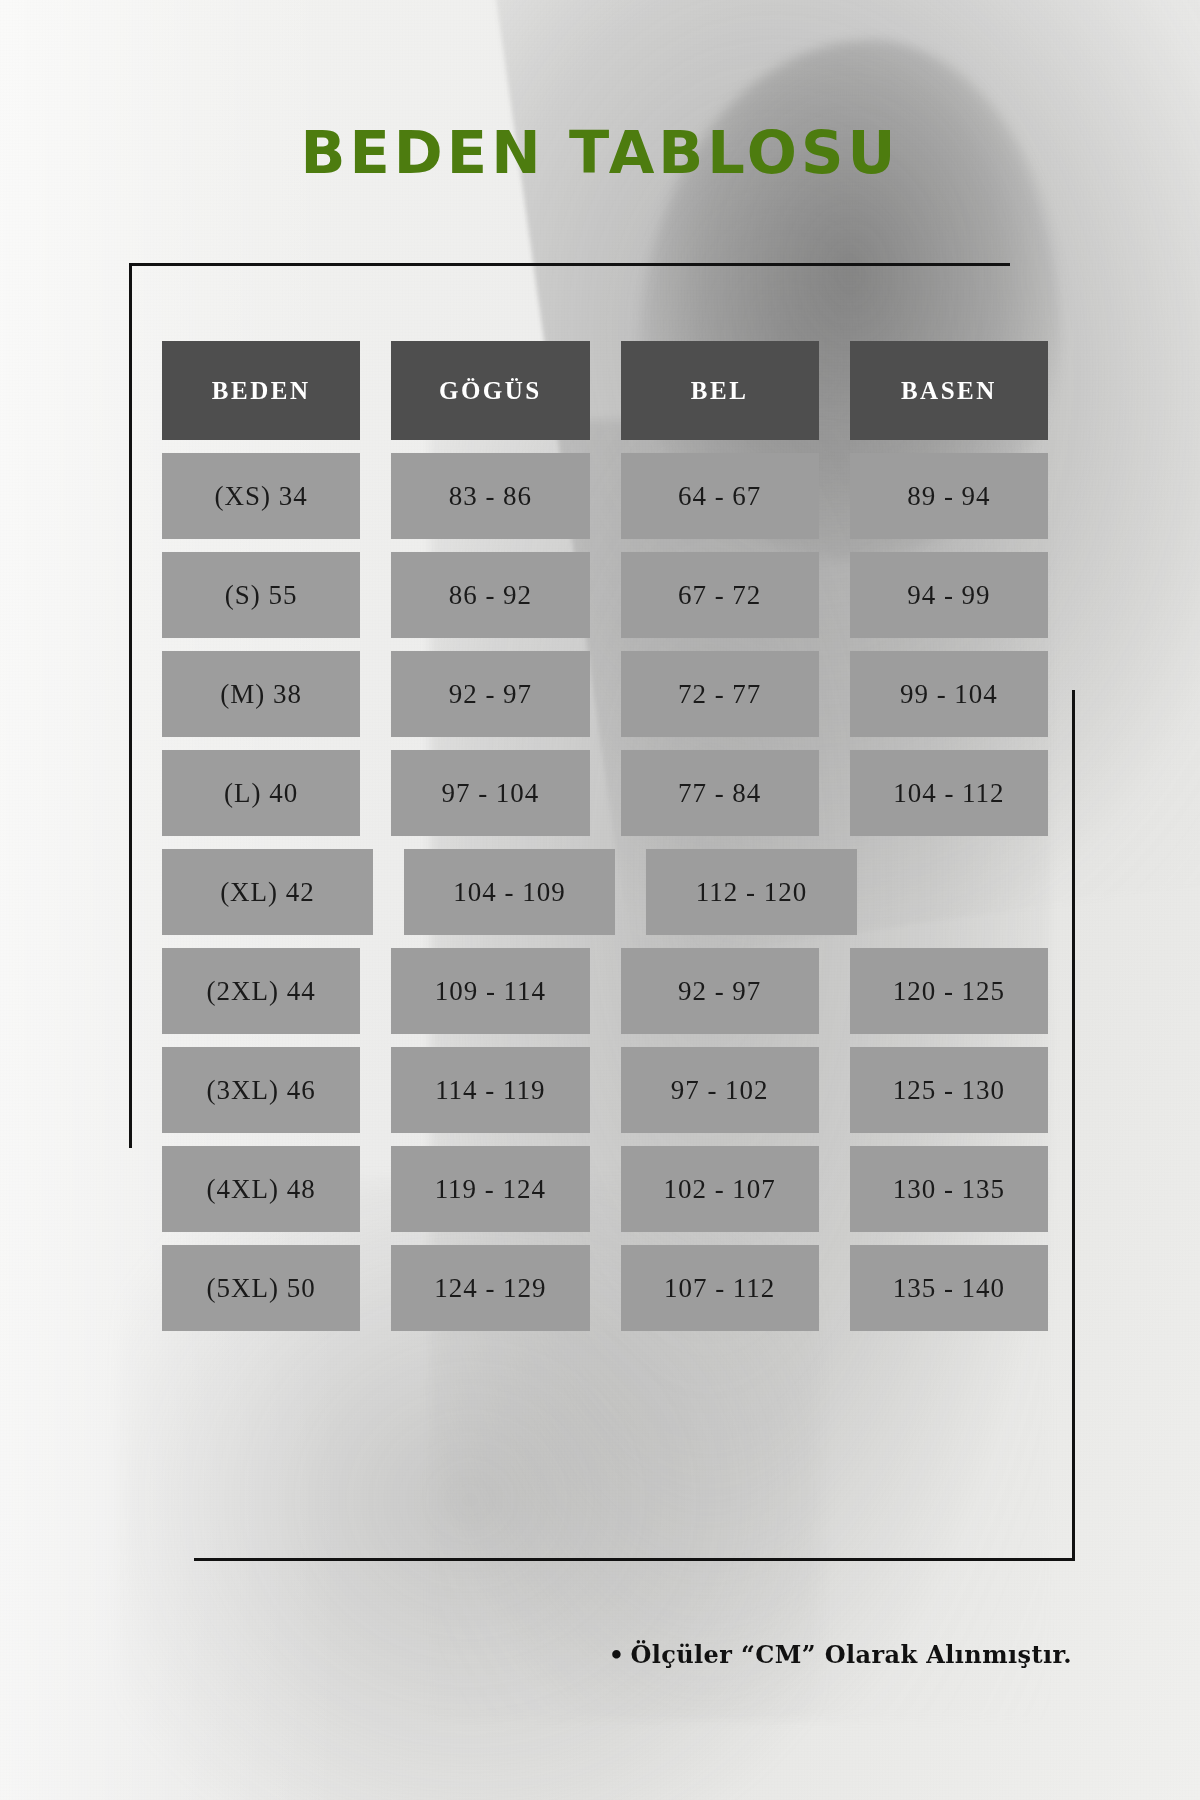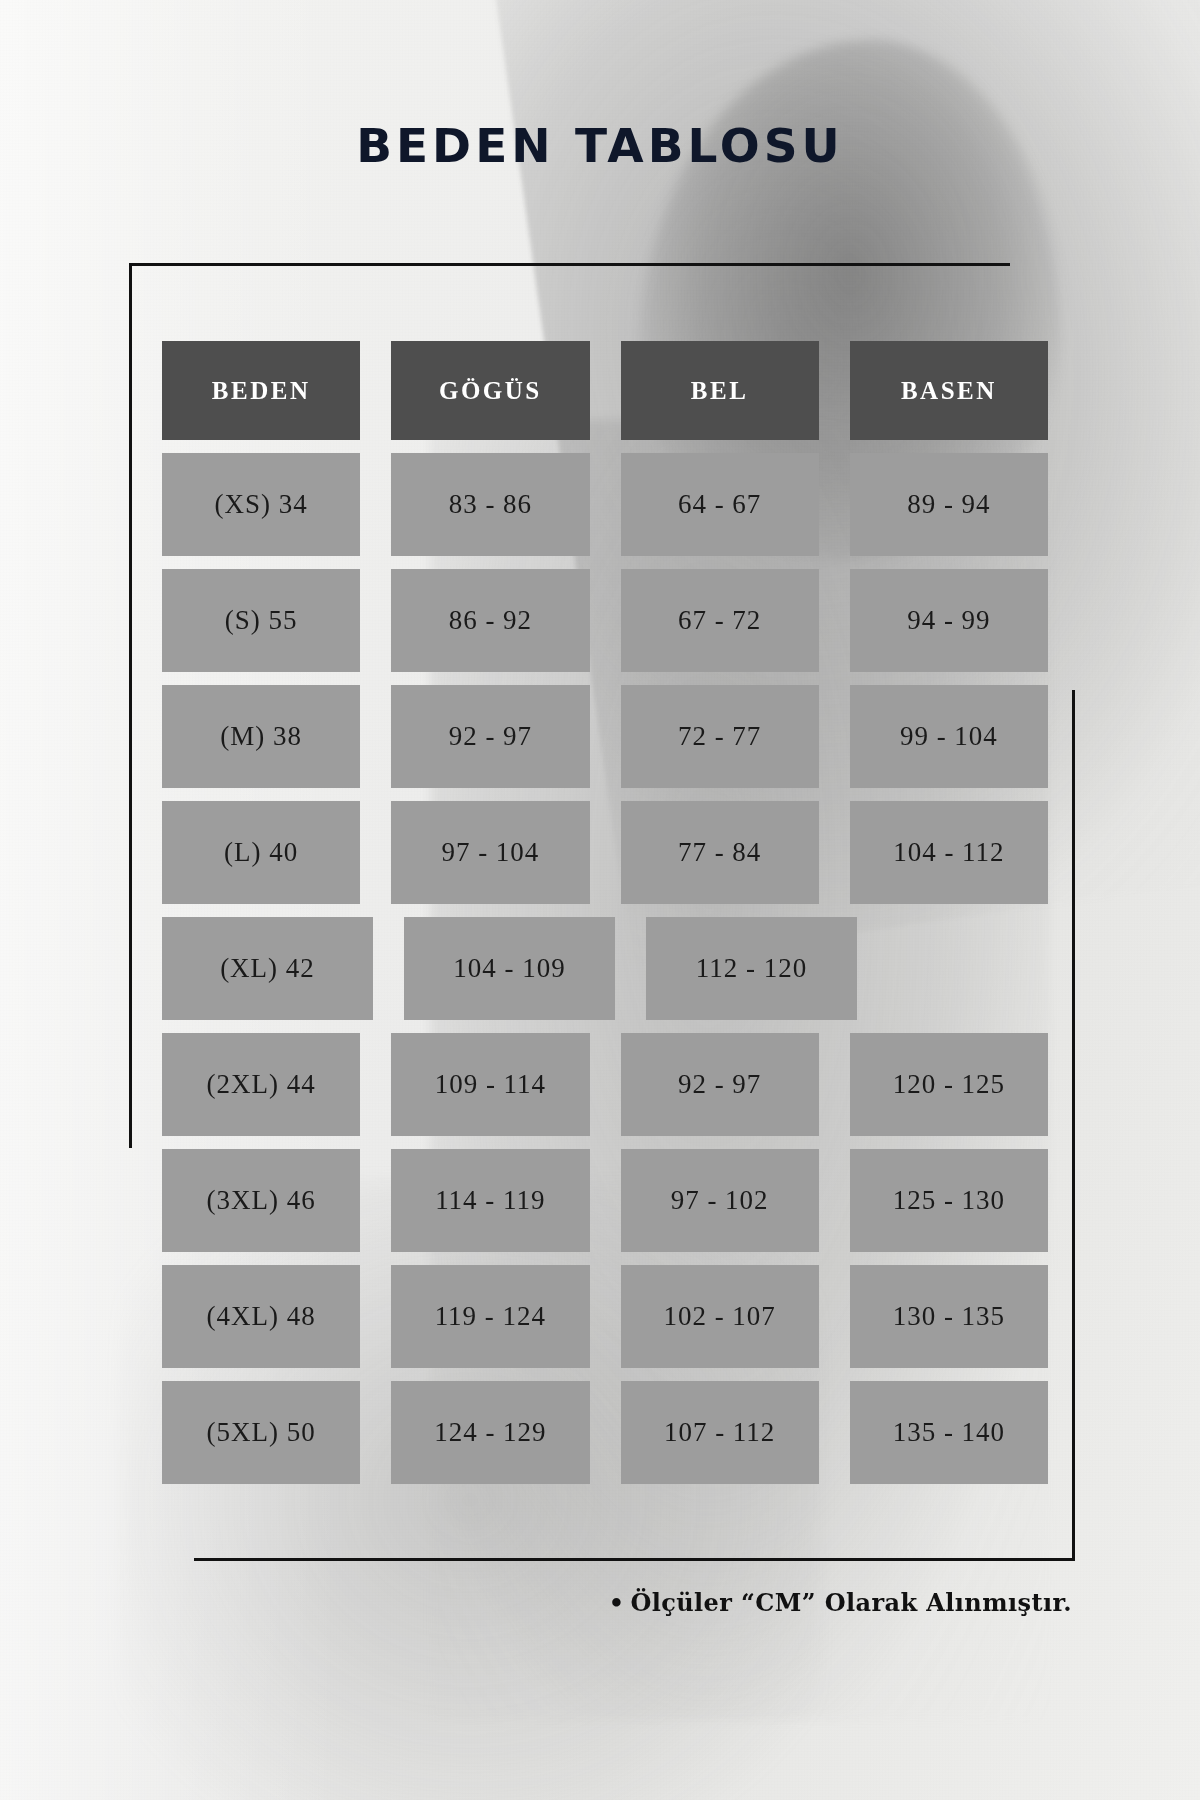--- a/index.html
+++ b/index.html
@@ -91,23 +91,23 @@
   }
 
   .title {
     position: absolute;
     left: 0;
     top: 118px;
     width: 1200px;
     text-align: center;
     font-family: "DejaVu Sans", sans-serif;
     font-weight: 700;
-    font-size: 47px;
+    font-size: 59px;
     letter-spacing: 4px;
-    color: #0f172a;
+    color: #4d7c0f;
   }
 
   
   .bracket {
     position: absolute;
     border-color: #111111;
     border-style: solid;
   }
   .bracket-tl {
     left: 129px;
@@ -130,21 +130,21 @@
     top: 341px;
     width: 886px;
   }
   .row {
     display: flex;
     gap: 31px;
     margin-bottom: 13px;
   }
   .cell {
     width: 211px;
-    height: 103px;
+    height: 86px;
     display: flex;
     align-items: center;
     justify-content: center;
     font-size: 27px;
     letter-spacing: 1px;
     color: #1a1a1a;
     background: #9d9d9d;
   }
   .row-head .cell {
     background: #4e4e4e;
@@ -154,21 +154,21 @@
     letter-spacing: 2.5px;
     height: 99px;
   }
   .cell-size {
     font-weight: 400;
   }
 
   .footnote {
     position: absolute;
     left: 0;
-    top: 1588px;
+    top: 1640px;
     width: 1072px;
     text-align: right;
     font-family: "DejaVu Serif", serif;
     font-weight: 700;
     font-size: 24px;
     color: #111111;
     letter-spacing: 0.4px;
   }
   .footnote .bullet {
     display: inline-block;

